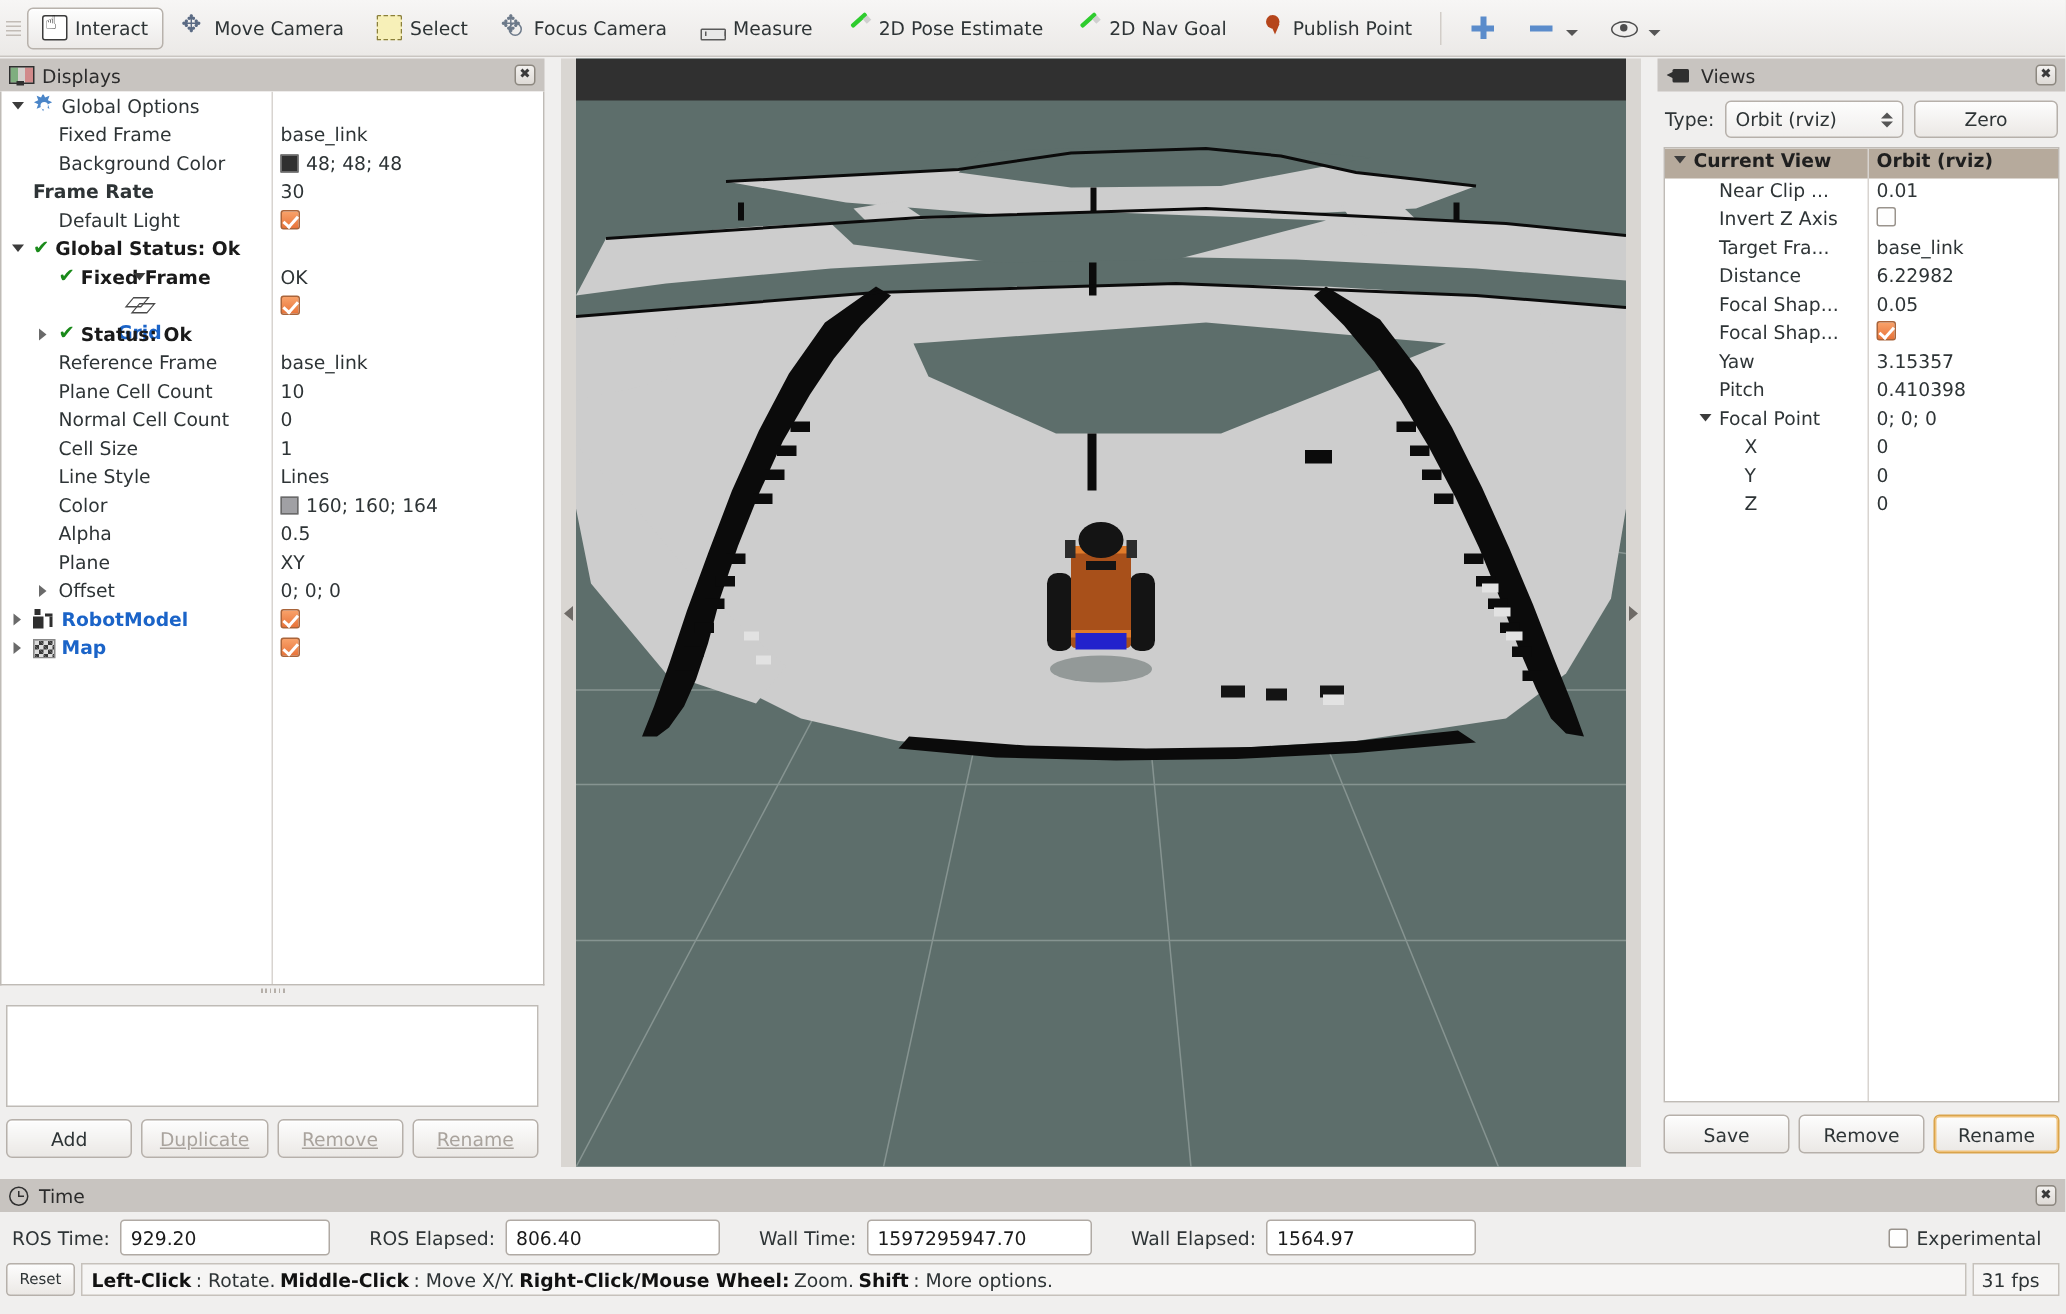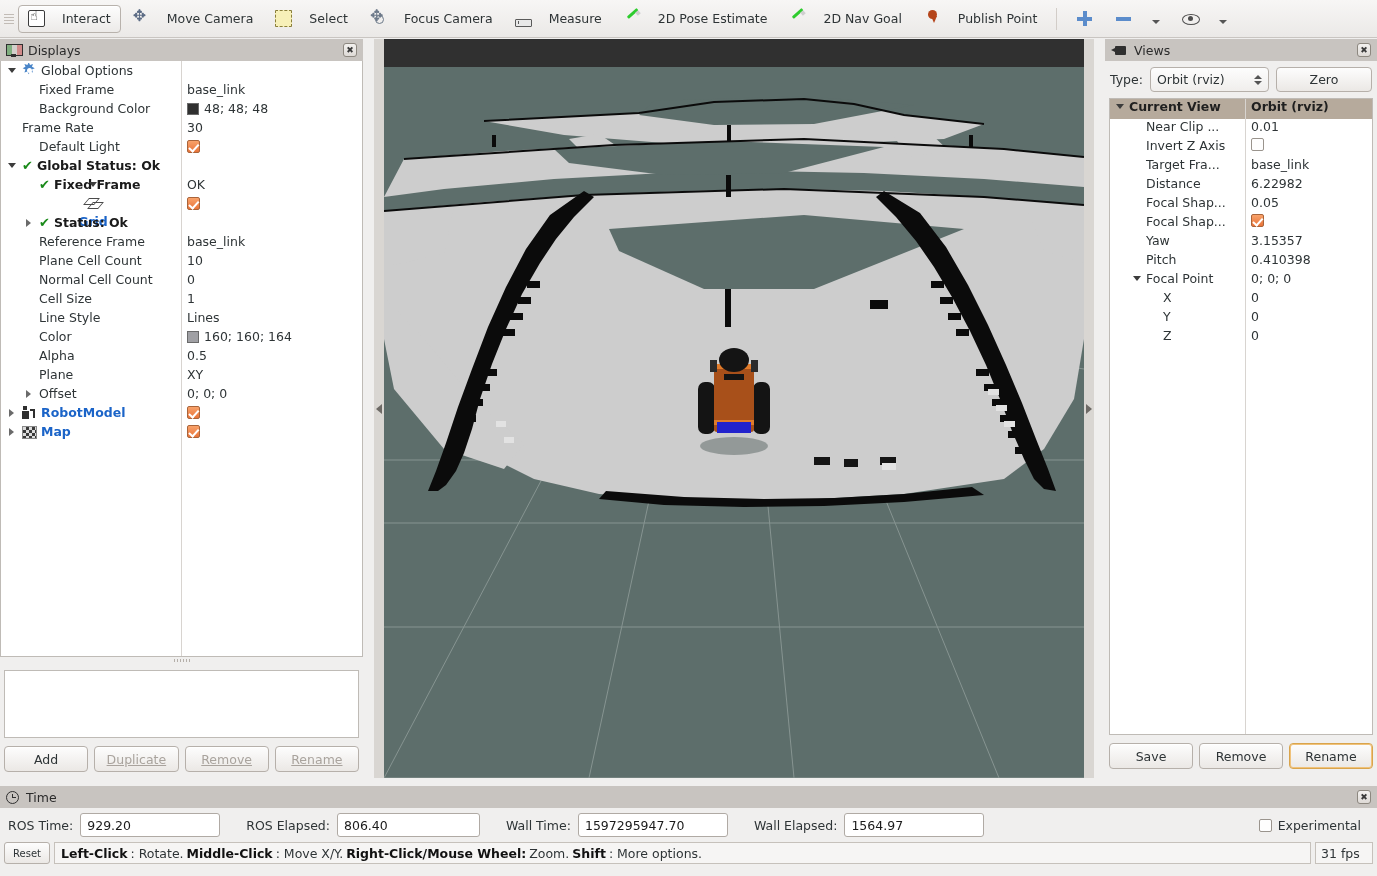--- a/index.html
+++ b/index.html
@@ -20,21 +20,21 @@
   #toolbar {
     position: absolute; left: 0; top: 0; width: 1377px; height: 38px;
     background: linear-gradient(#f7f6f5, #ebe9e7);
     border-bottom: 1px solid #c9c5c1;
     display: flex; align-items: center; padding-left: 4px;
   }
   .tb-grip { width: 10px; height: 22px; display:flex; flex-direction:column;
     justify-content:center; gap:2px; margin-right:3px; }
   .tb-grip i { display:block; height:1px; background:#c2bcb6; }
   .tb-btn {
-    display: flex; align-items: center; gap: 17px;
+    display: flex; align-items: center; gap: 5px;
     height: 28px; padding: 0 9px; margin: 0 1px;
     border: 1px solid transparent; border-radius: 4px;
     background: transparent; cursor: default; white-space: nowrap;
     font-size: 12.5px; color: #2e3436;
   }
   .tb-btn.checked {
     background: linear-gradient(#fdfdfd,#eceae8);
     border: 1px solid #b8b2ac;
     box-shadow: 0 1px 0 rgba(255,255,255,.8) inset;
   }
@@ -312,21 +312,21 @@
             <div class="tcell-l" style="padding-left: 21px;">
               <span class="tw"></span>
               <span class="lbl-plain">Background Color</span>
             </div>
             <div class="tcell-r">
               <span class="swatch" style="background: rgb(48, 48, 48);"></span>
               <span>48; 48; 48</span>
             </div>
           </div>
           <div class="trow">
-            <div class="tcell-l" style="">
+            <div class="tcell-l" style=" font-weight: bold;">
               <span class="tw"></span>
               <span class="lbl-plain">Frame Rate</span>
             </div>
             <div class="tcell-r">
               <span>30</span>
             </div>
           </div>
           <div class="trow">
             <div class="tcell-l" style="padding-left: 21px;">
               <span class="tw"></span>

